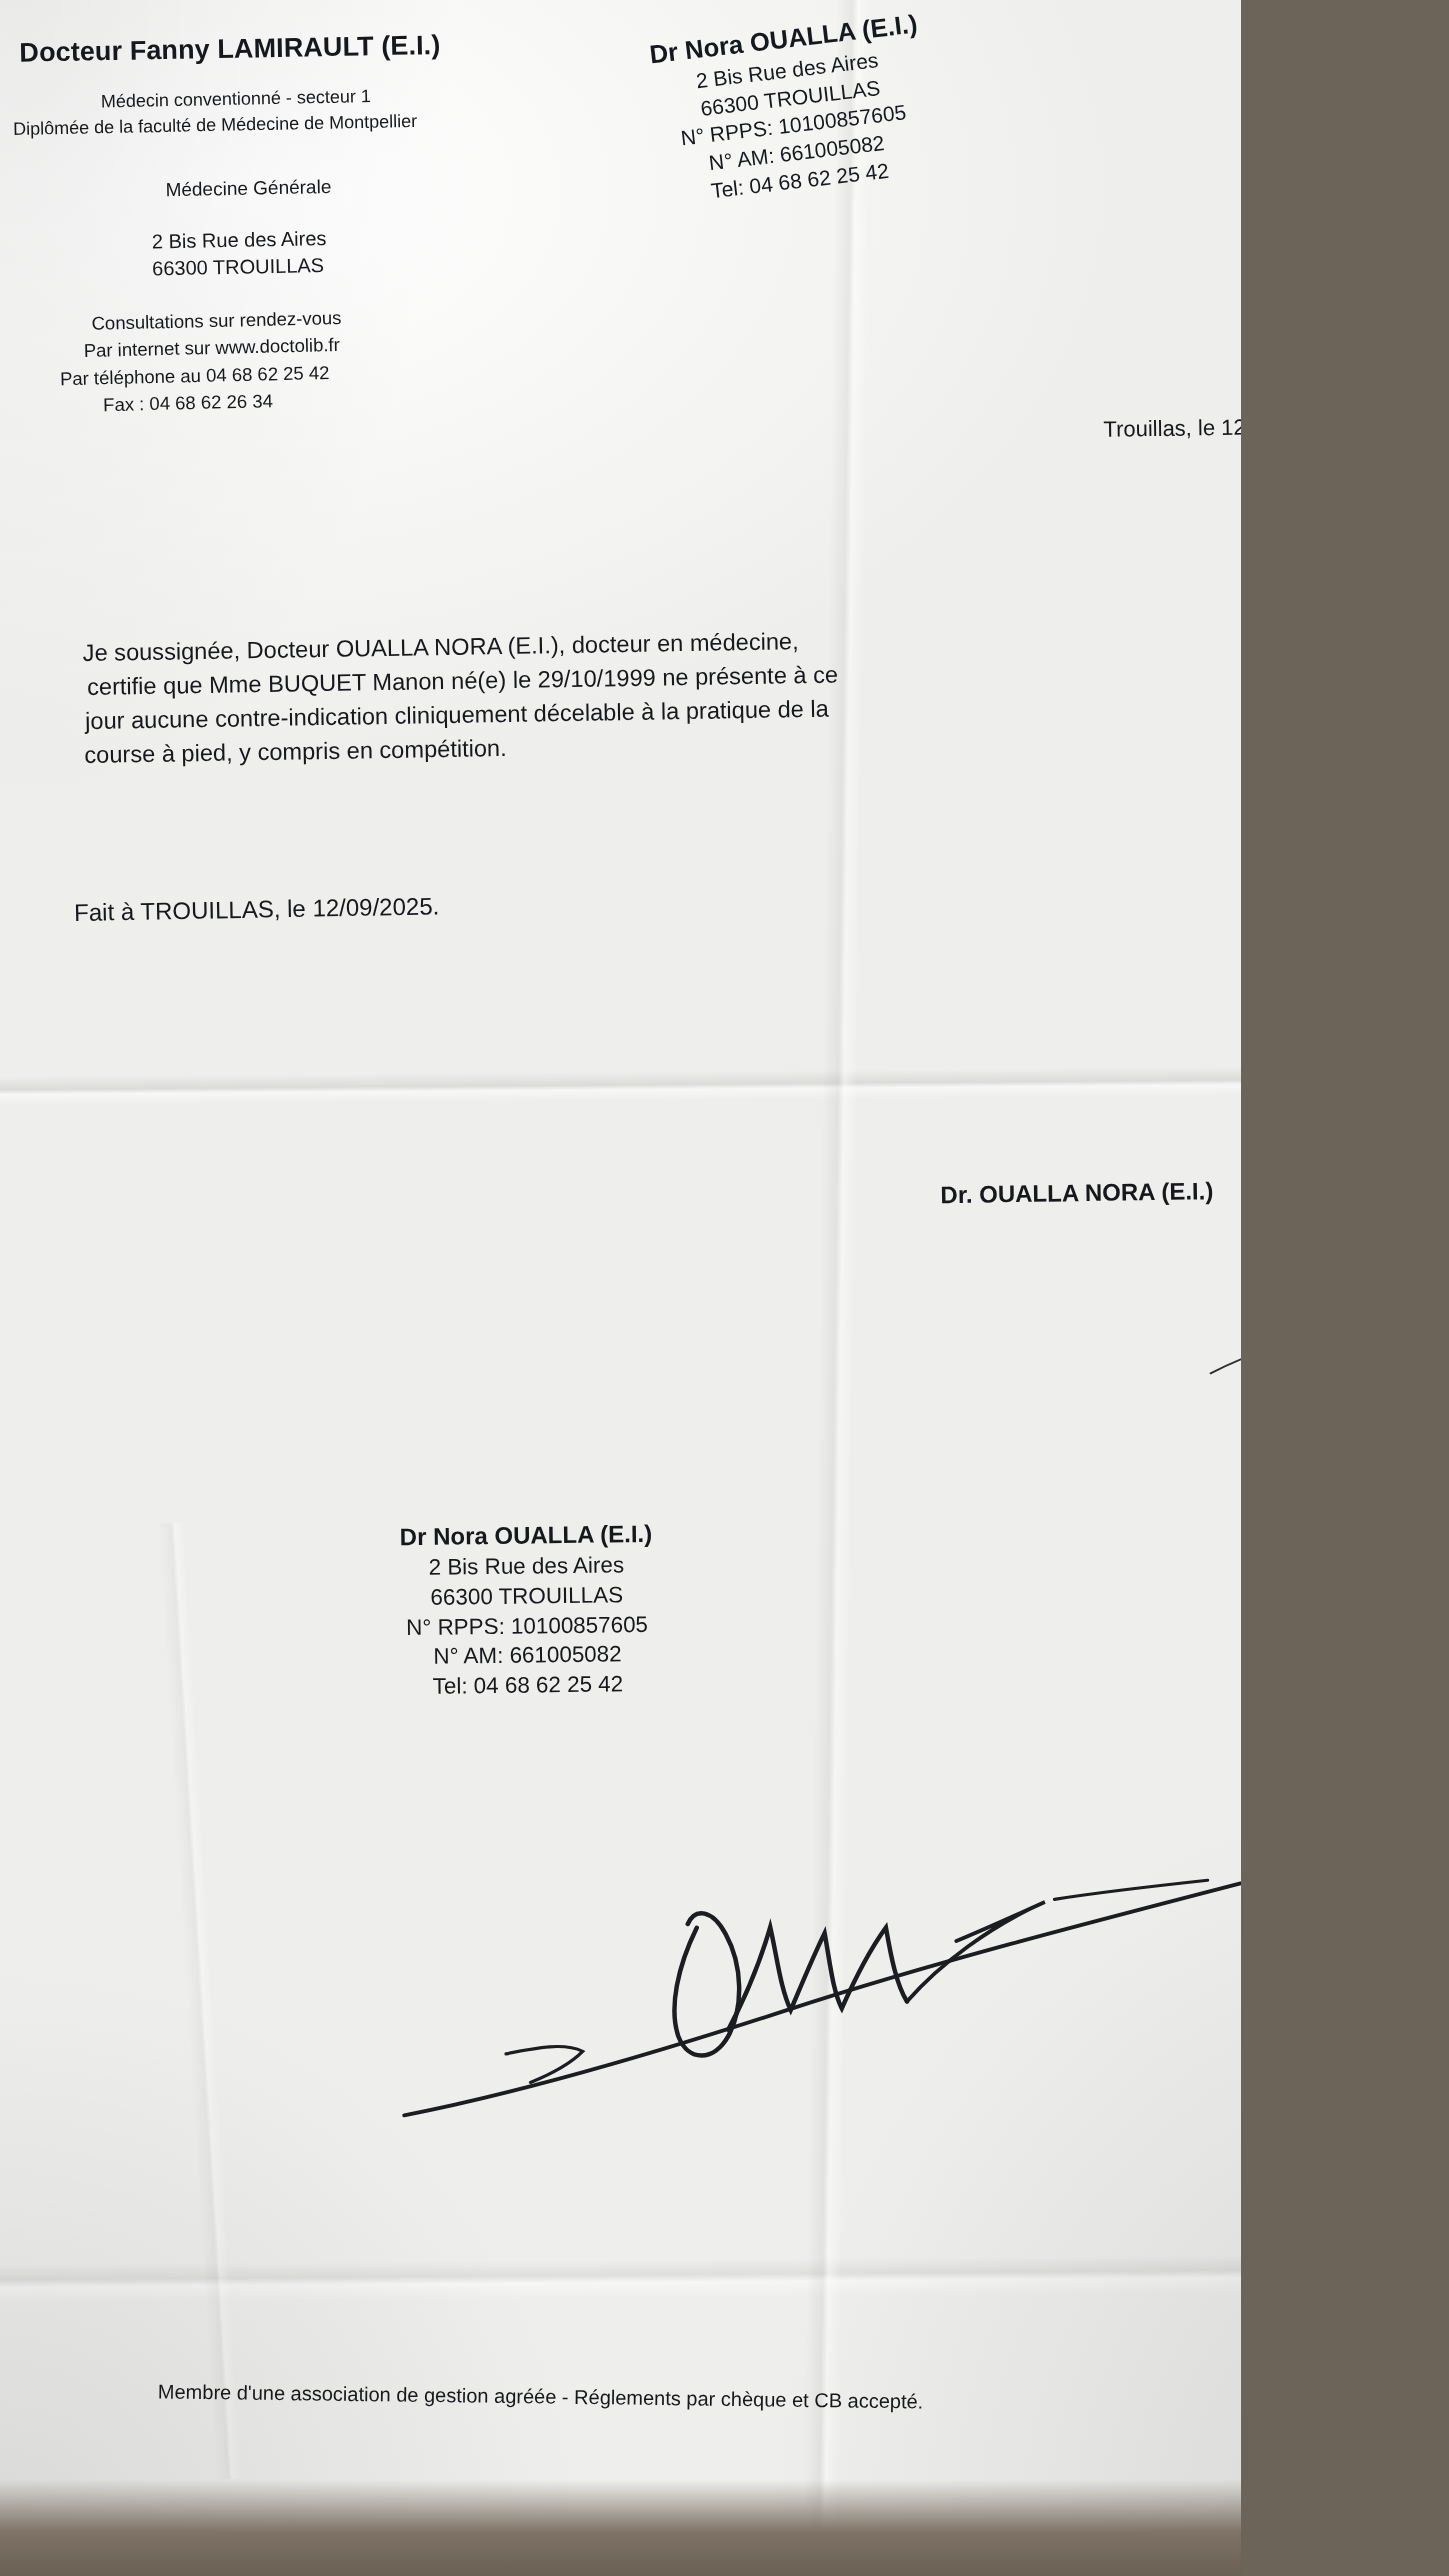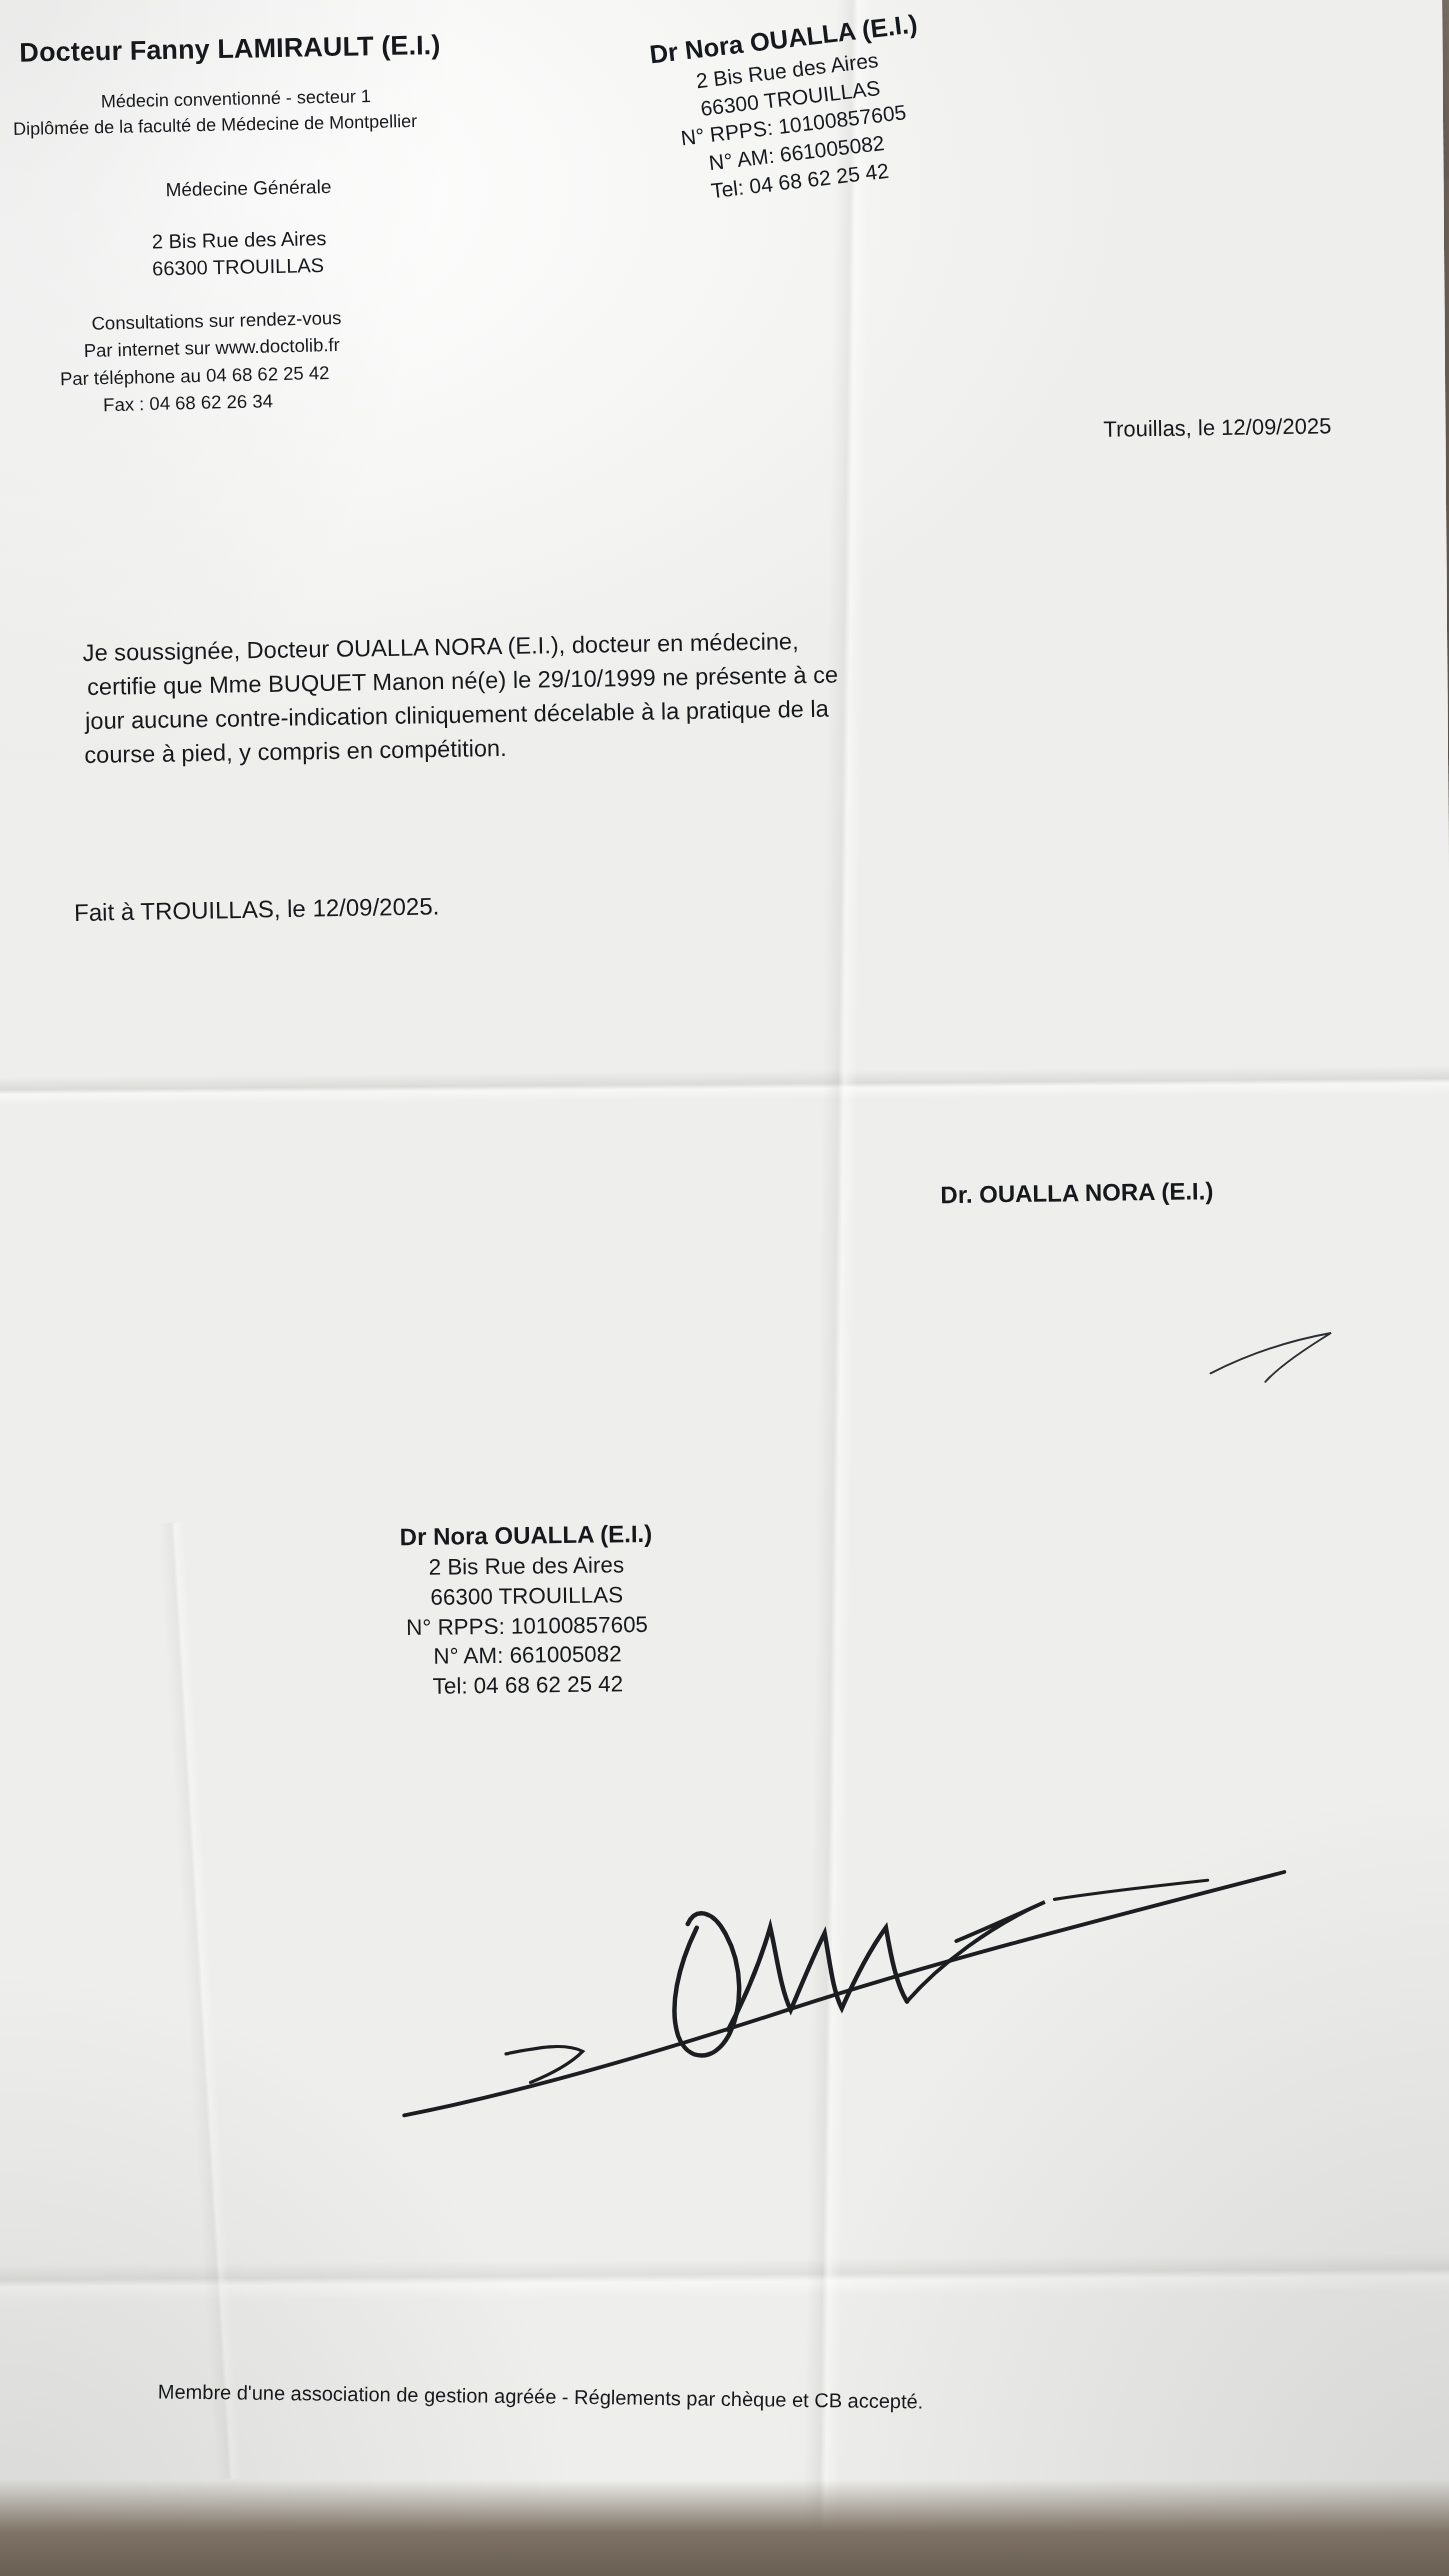--- a/index.html
+++ b/index.html
@@ -10,21 +10,21 @@
   body {
     width: 1449px;
     height: 2576px;
     font-family: "Liberation Sans", sans-serif;
     overflow: hidden;
   }
 
   
   .scene {
     position: relative;
-    width: 1449px;
+    width: 1241px;
     height: 2576px;
     background:
       linear-gradient(160deg, #8a7f72 0%, #6f655a 40%, #5a5048 100%);
     overflow: hidden;
   }
 
   
   .paper {
     position: absolute;
     left: -11.5px;

